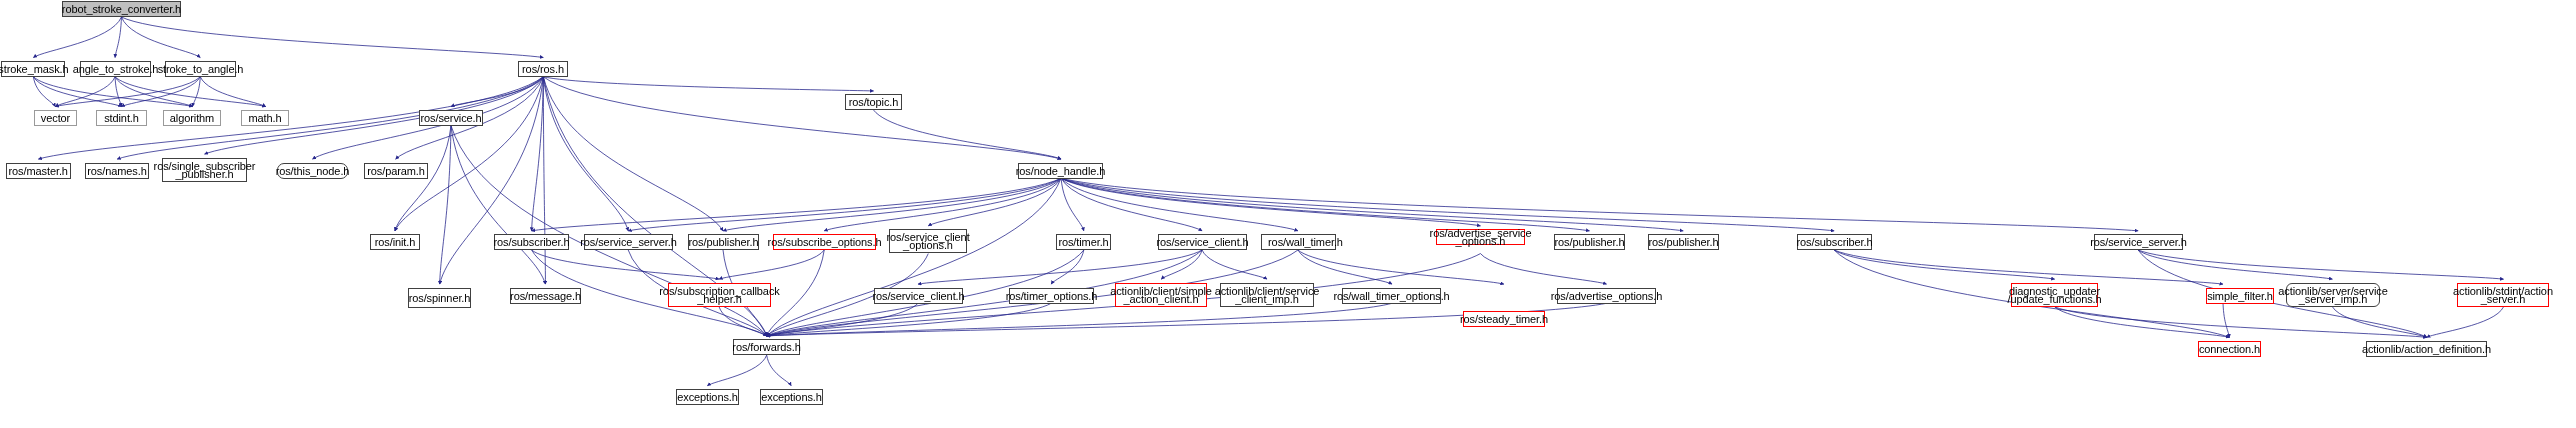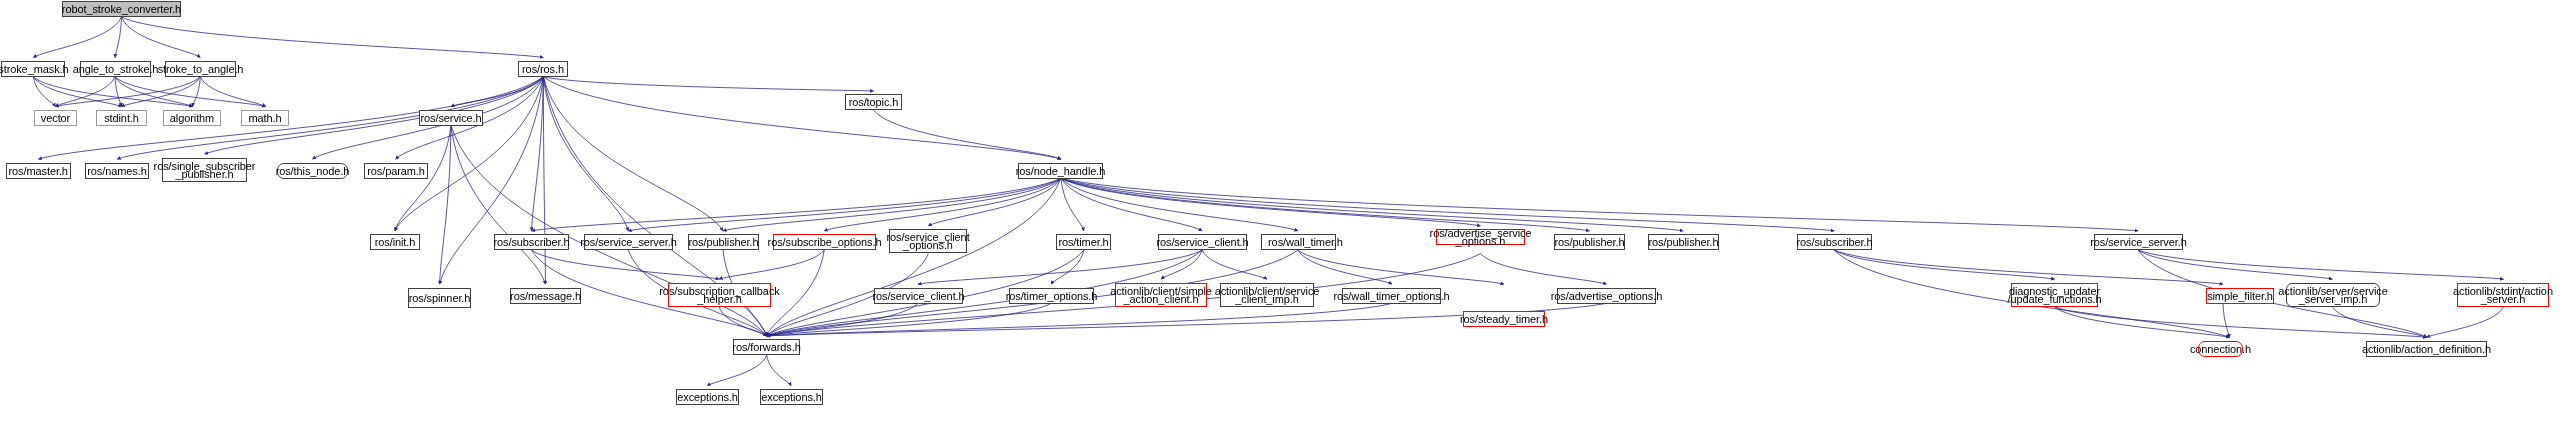--- a/index.html
+++ b/index.html
@@ -198,19 +198,19 @@
       <div class="node red" style="left: 1463px; top: 288px; width: 82px; height: 15.6px; margin-top: 23px;">ros/steady_timer.h</div>
       <div class="node" style="left: 1557px; top: 288px; width: 99px; height: 15.6px;">ros/advertise_options.h</div>
       <div class="node red" style="left: 2011px; top: 283px; width: 87px; height: 24px;">diagnostic_updater
 /update_functions.h</div>
       <div class="node red" style="left: 2189px; top: 288px; width: 68px; height: 15.6px; margin-left: 17px;">simple_filter.h</div>
       <div class="node" style="left: 2286px; top: 283px; width: 94px; height: 24px; border-radius: 6px;">actionlib/server/service
 _server_imp.h</div>
       <div class="node red" style="left: 2457px; top: 283px; width: 92px; height: 24px;">actionlib/stdint/action
 _server.h</div>
       <div class="node" style="left: 733px; top: 339px; width: 67px; height: 15.6px;">ros/forwards.h</div>
-      <div class="node red" style="left: 2198px; top: 341px; width: 45px; height: 15.6px; border-radius: 7px;">connection.h</div>
+      <div class="node red" style="left: 2198px; top: 341px; width: 63px; height: 15.6px;">connection.h</div>
       <div class="node" style="left: 2366px; top: 341px; width: 121px; height: 15.6px;">actionlib/action_definition.h</div>
       <div class="node" style="left: 676px; top: 389px; width: 63px; height: 15.6px;">exceptions.h</div>
       <div class="node" style="left: 760px; top: 389px; width: 63px; height: 15.6px;">exceptions.h</div>
     </div>
 </div>
 
 
 </body></html>

